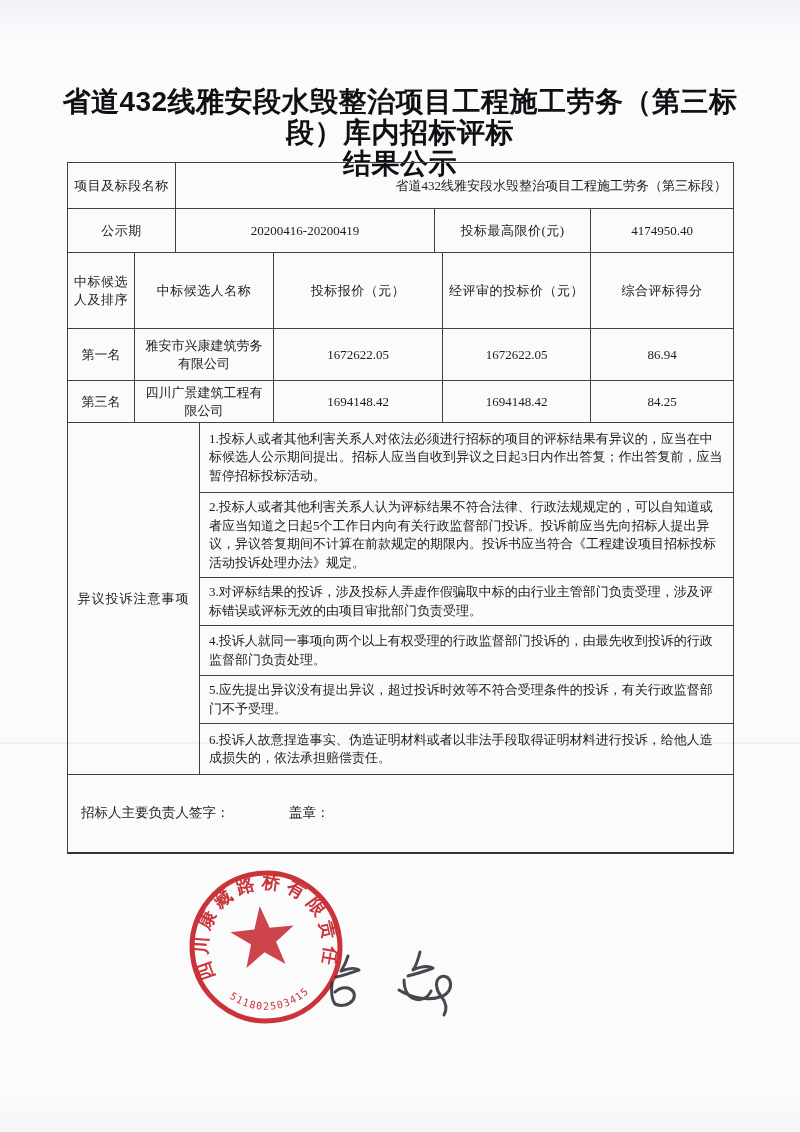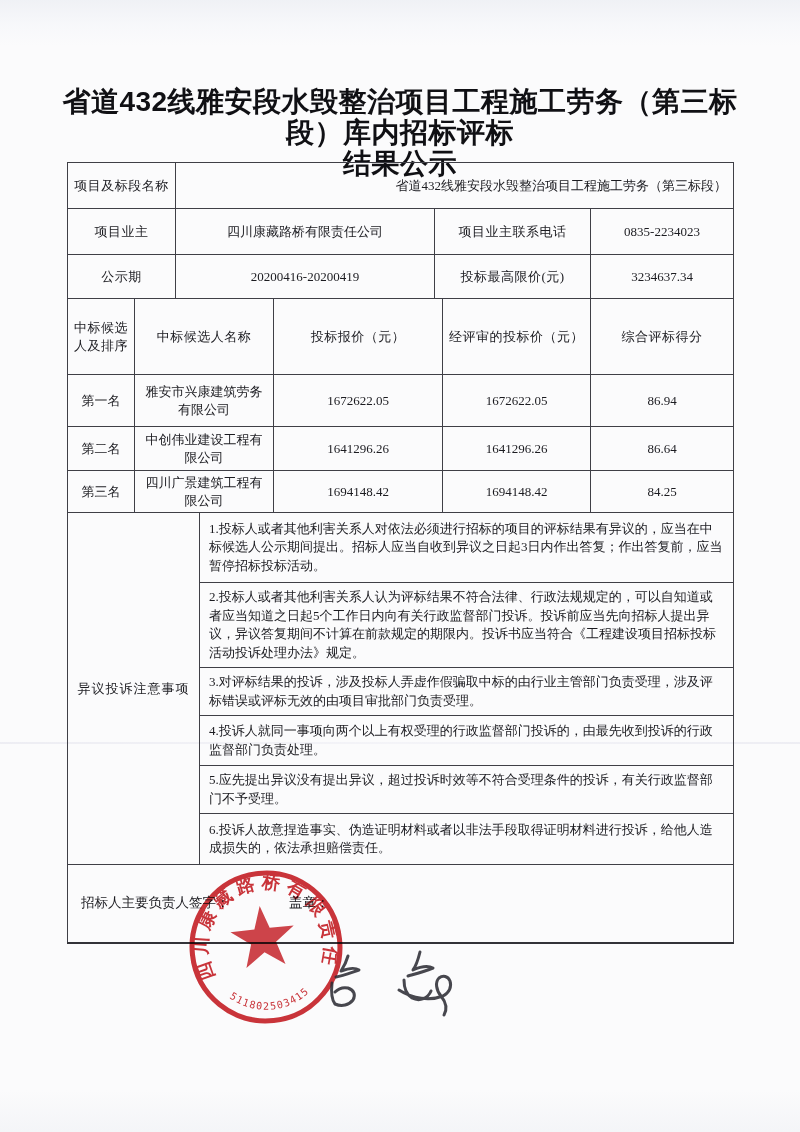--- a/index.html
+++ b/index.html
@@ -70,31 +70,25 @@
           <col style="width:108px">
           <col style="width:259px">
           <col style="width:156px">
           <col style="width:143px">
         </colgroup>
       <tbody>
           <tr style="height:46px">
         <td class="lab">项目及标段名称</td>
         <td class="tl" colspan="3">省道432线雅安段水毁整治项目工程施工劳务（第三标段）</td>
       </tr>
-      <tr style="height:46px">
-        <td class="lab">项目业主</td>
-        <td>四川康藏路桥有限责任公司</td>
-        <td class="lab">项目业主联系电话</td>
-        <td class="num">0835-2234023</td>
-      </tr>
       <tr style="height:44px">
         <td class="lab">公示期</td>
         <td class="num">20200416-20200419</td>
         <td class="lab">投标最高限价(元)</td>
-        <td class="num">3234637.34</td>
+        <td class="num">4174950.40</td>
       </tr>
     </tbody>
       </table>
 
     <table>
       <colgroup>
           <col style="width:67px">
           <col style="width:139px">
           <col style="width:169px">
           <col style="width:148px">
@@ -107,27 +101,20 @@
         <td class="hd">投标报价（元）</td>
         <td class="hd">经评审的投标价（元）</td>
         <td class="hd">综合评标得分</td>
       </tr>
       <tr style="height:52px">
         <td>第一名</td>
         <td>雅安市兴康建筑劳务有限公司</td>
         <td class="num">1672622.05</td>
         <td class="num">1672622.05</td>
         <td class="num">86.94</td>
-      </tr>
-      <tr style="height:44px">
-        <td>第二名</td>
-        <td>中创伟业建设工程有限公司</td>
-        <td class="num">1641296.26</td>
-        <td class="num">1641296.26</td>
-        <td class="num">86.64</td>
       </tr>
       <tr style="height:42px">
         <td>第三名</td>
         <td>四川广景建筑工程有限公司</td>
         <td class="num">1694148.42</td>
         <td class="num">1694148.42</td>
         <td class="num">84.25</td>
       </tr>
     </tbody>
       </table>

